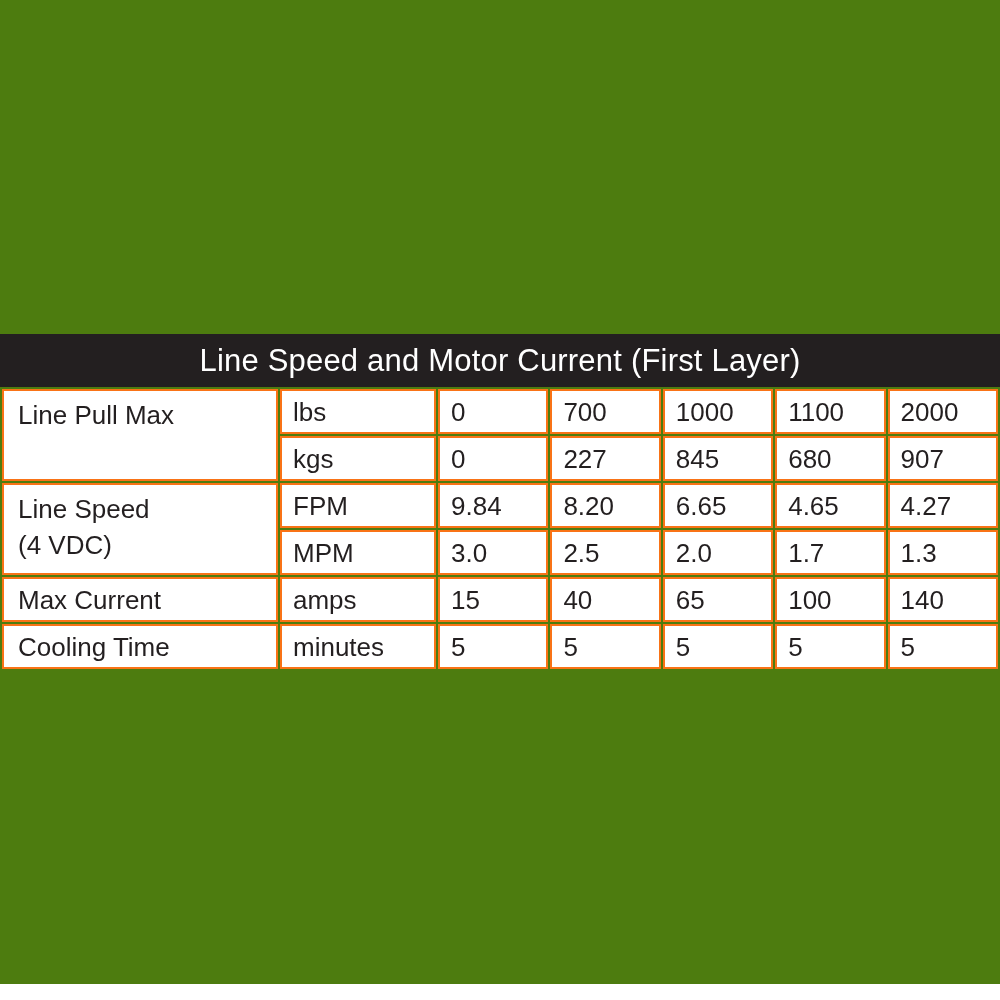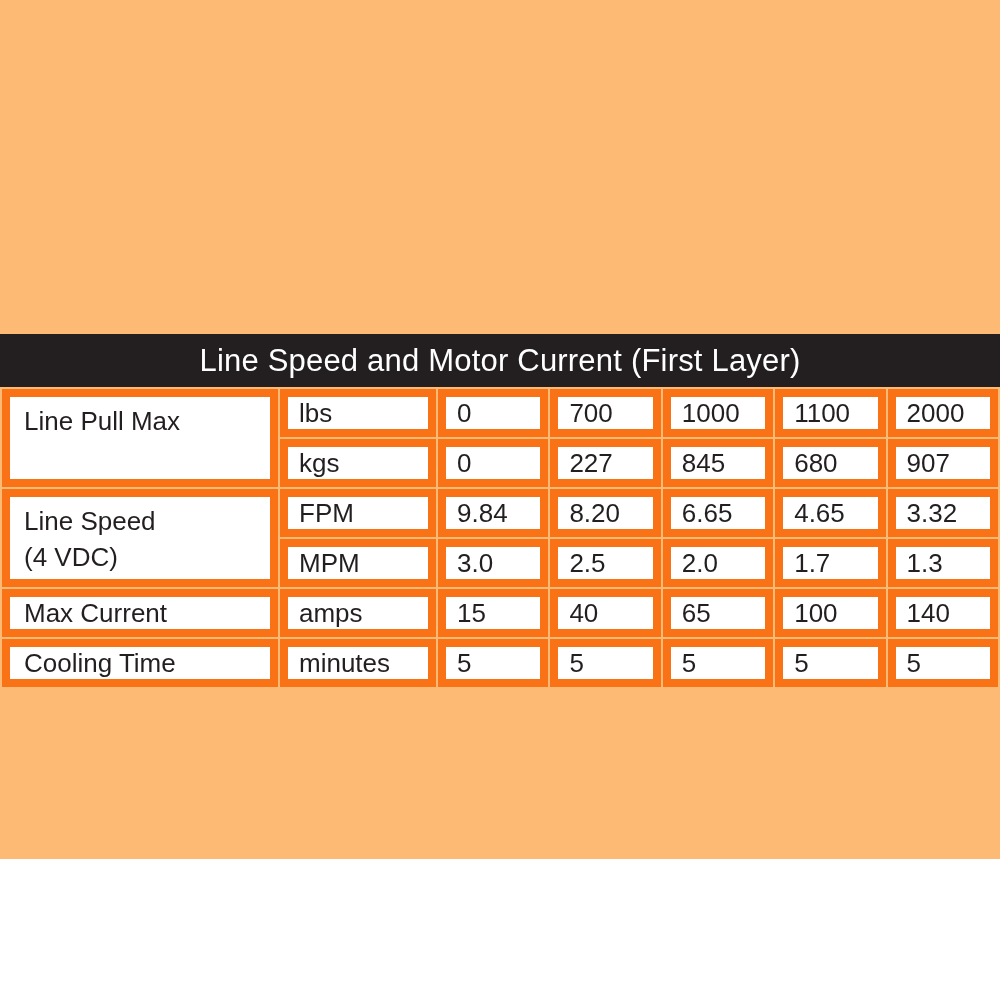--- a/index.html
+++ b/index.html
@@ -3,22 +3,22 @@
 <meta charset="utf-8">
 <style>
   * { box-sizing: border-box; margin: 0; padding: 0; }
   html, body { background: #ffffff; }
   body {
     font-family: "Liberation Sans", "DejaVu Sans", sans-serif;
   }
   .page {
     position: relative;
     width: 1000px;
-    height: 859px;
-    background: #fdba74;
+    height: 984px;
+    background: #4d7c0f;
     overflow: hidden;
   }
   .figure {
     position: absolute;
     left: 0;
     top: 334px;
     width: 1000px;
   }
   .title-bar {
     height: 53px;
@@ -30,21 +30,21 @@
     justify-content: center;
     letter-spacing: 0.2px;
   }
   table.spec {
     width: 100%;
     border-collapse: separate;
     border-spacing: 2px;
     table-layout: fixed;
   }
   table.spec td {
-    border: 8px solid #f97316;
+    border: 2px solid #f97316;
     background: #ffffff;
     color: #231f20;
     height: 45px;
     font-size: 26px;
     line-height: 32px;
     padding: 0 4px 0 11px;
     vertical-align: middle;
     white-space: nowrap;
     overflow: hidden;
   }
@@ -102,21 +102,21 @@
         <tr>
           <td class="lbl vtop" rowspan="2">
             <div class="lbl-line">Line Speed</div>
             <div class="lbl-line">(4 VDC)</div>
           </td>
           <td>FPM</td>
           <td>9.84</td>
           <td>8.20</td>
           <td>6.65</td>
           <td>4.65</td>
-          <td>3.32</td>
+          <td>4.27</td>
         </tr>
         <tr>
           <td>MPM</td>
           <td>3.0</td>
           <td>2.5</td>
           <td>2.0</td>
           <td>1.7</td>
           <td>1.3</td>
         </tr>
         <tr>

